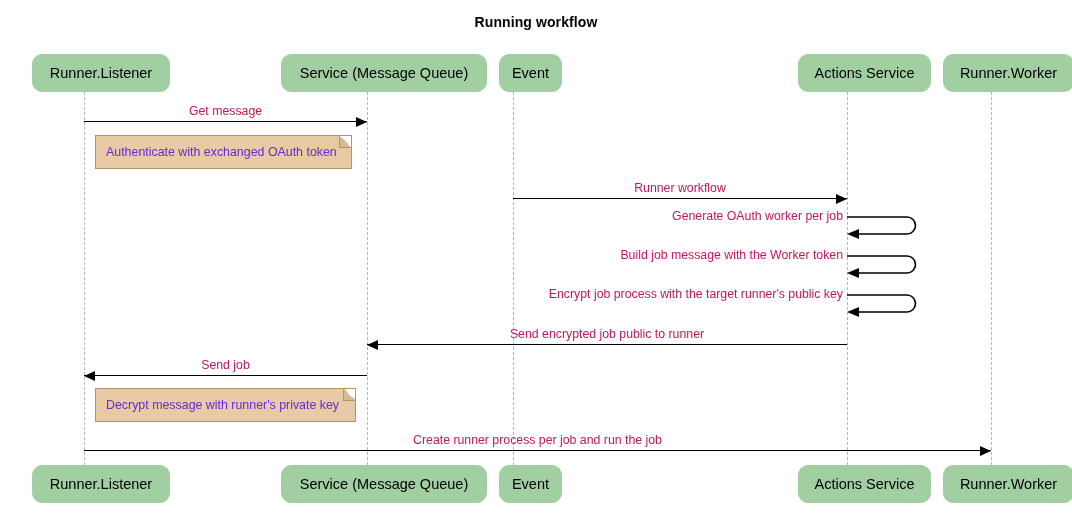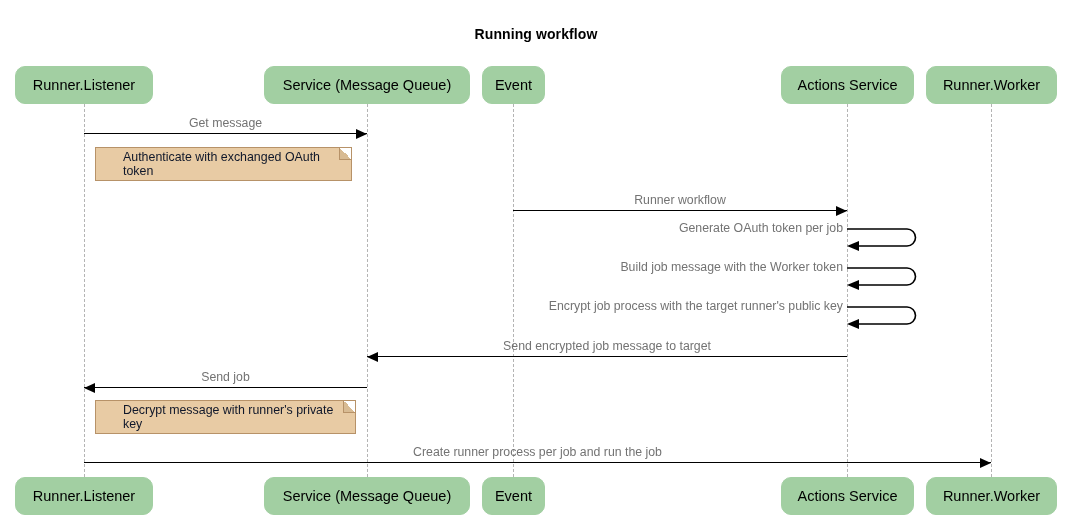--- a/index.html
+++ b/index.html
@@ -10,21 +10,21 @@
   body {
     font-family: "Liberation Sans", sans-serif;
     width: 1072px;
     height: 523px;
     position: relative;
     overflow: hidden;
     color: #000000;
   }
   #diagram-root {
     position: absolute;
-    left: 0; top: 16px;
+    left: 0; top: 4px;
     width: 1072px;
     height: 444px;
   }
   .diagram-title {
     position: absolute;
     left: 0;
     top: 10px;
     width: 1072px;
     text-align: center;
     font-size: 14px;
@@ -38,37 +38,38 @@
     background: #a2cfa2;
     border: 1px solid #a2cfa2;
     border-radius: 10px;
     display: flex;
     align-items: center;
     justify-content: center;
     font-size: 14.5px;
     color: #000;
     height: 38px;
     white-space: nowrap;
+    margin-left: 17px;
   }
   
   .lifeline {
     position: absolute;
     width: 0;
     border-left: 1px dashed #b4b4b4;
   }
   
   .msg-line {
     position: absolute;
     height: 0;
     border-top: 1.4px solid #000;
   }
   .msg-label {
     position: absolute;
     font-size: 12.3px;
-    color: #737373;
+    color: #be185d;
     text-align: center;
     white-space: nowrap;
     transform: translateX(-50%);
   }
   .arrowhead {
     position: absolute;
     width: 0; height: 0;
   }
   .arrowhead.right {
     border-top: 5px solid transparent;
@@ -85,24 +86,24 @@
     position: absolute;
   }
   .self-loop svg { display: block; }
   
   .note {
     position: absolute;
     box-sizing: border-box;
     background: #e8cba4;
     border: 1px solid #b79268;
     font-size: 12.4px;
-    color: #0f172a;
+    color: #6d28d9;
     display: flex;
     align-items: center;
-    padding-left: 27px;
+    padding-left: 10px;
     height: 34px;
   }
   .note-fold {
     position: absolute;
     right: 0;
     top: 0;
     width: 11px;
     height: 11px;
     background: linear-gradient(to bottom left, #ffffff 0 50%, #d8bb93 50% 100%);
     border-left: 1px solid #b79268;
@@ -148,52 +149,52 @@
       <div class="msg-label" style="left: 225.5px; top: 100px;">Get message</div>
       <div class="msg-line" style="left: 513px; width: 334px; top: 194px;"></div>
       <div class="arrowhead right" style="top: 189.5px; left: 836px;"></div>
       <div class="msg-label" style="left: 680px; top: 177px;">Runner workflow</div>
       <div class="self-loop" style="left: 847px; top: 212px;">
         <svg width="72" height="29">
           <path d="M 0 1 H 60 A 8 8 0 0 1 60 18 H 11" fill="none" stroke="#000000" stroke-width="1.6"></path>
           <polygon points="0,18 12,13 12,23" fill="#000000"></polygon>
         </svg>
       </div>
-      <div class="msg-label" style="left: 843px; top: 205px; transform: translateX(-100%);">Generate OAuth token per job</div>
+      <div class="msg-label" style="left: 843px; top: 205px; transform: translateX(-100%);">Generate OAuth worker per job</div>
       <div class="self-loop" style="left: 847px; top: 251px;">
         <svg width="72" height="29">
           <path d="M 0 1 H 60 A 8 8 0 0 1 60 18 H 11" fill="none" stroke="#000000" stroke-width="1.6"></path>
           <polygon points="0,18 12,13 12,23" fill="#000000"></polygon>
         </svg>
       </div>
       <div class="msg-label" style="left: 843px; top: 244px; transform: translateX(-100%);">Build job message with the Worker token</div>
       <div class="self-loop" style="left: 847px; top: 290px;">
         <svg width="72" height="29">
           <path d="M 0 1 H 60 A 8 8 0 0 1 60 18 H 11" fill="none" stroke="#000000" stroke-width="1.6"></path>
           <polygon points="0,18 12,13 12,23" fill="#000000"></polygon>
         </svg>
       </div>
       <div class="msg-label" style="left: 843px; top: 283px; transform: translateX(-100%);">Encrypt job process with the target runner's public key</div>
       <div class="msg-line" style="left: 367px; width: 480px; top: 340px;"></div>
       <div class="arrowhead left" style="top: 335.5px; left: 367px;"></div>
-      <div class="msg-label" style="left: 607px; top: 323px;">Send encrypted job message to target</div>
+      <div class="msg-label" style="left: 607px; top: 323px;">Send encrypted job public to runner</div>
       <div class="msg-line" style="left: 84px; width: 283px; top: 371px;"></div>
       <div class="arrowhead left" style="top: 366.5px; left: 84px;"></div>
       <div class="msg-label" style="left: 225.5px; top: 354px; text-align: center;">Send job</div>
       <div class="msg-line" style="left: 84px; width: 907px; top: 446px;"></div>
       <div class="arrowhead right" style="top: 441.5px; left: 980px;"></div>
       <div class="msg-label" style="left: 537.5px; top: 429px;">Create runner process per job and run the job</div>
     </div>
 
   <div id="notes-layer">
       <div class="note" style="left: 95px; top: 131px; width: 257px;">
         <span>Authenticate with exchanged OAuth token</span>
         <span class="note-fold"></span>
       </div>
-      <div class="note" style="left: 95px; top: 384px; width: 261px; justify-content: center;">
+      <div class="note" style="left: 95px; top: 384px; width: 261px;">
         <span>Decrypt message with runner's private key</span>
         <span class="note-fold"></span>
       </div>
     </div>
 
   <div id="participants-bottom">
       <div class="participant" style="left: 15px; width: 138px; top: 461px;">
         <span>Runner.Listener</span>
       </div>
       <div class="participant" style="left: 264px; width: 206px; top: 461px;">

